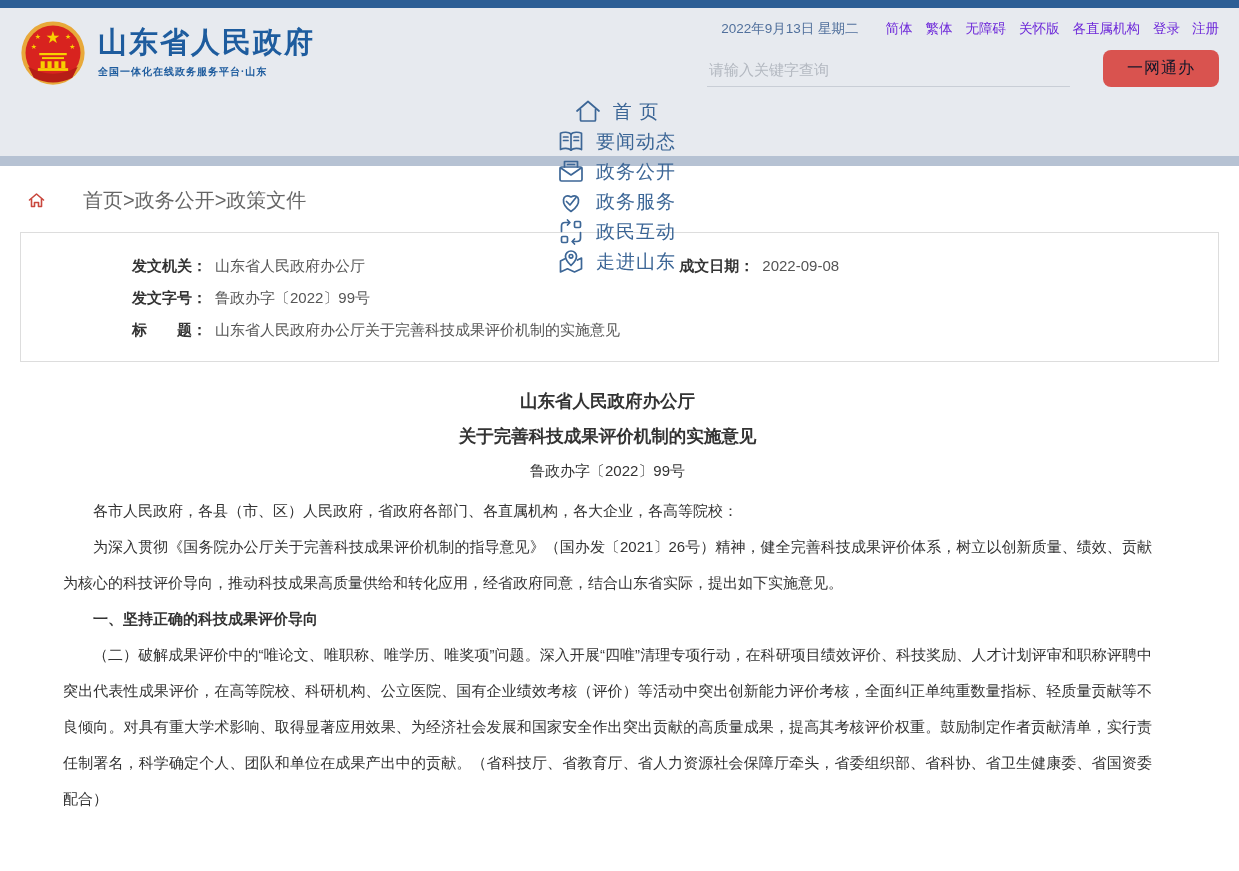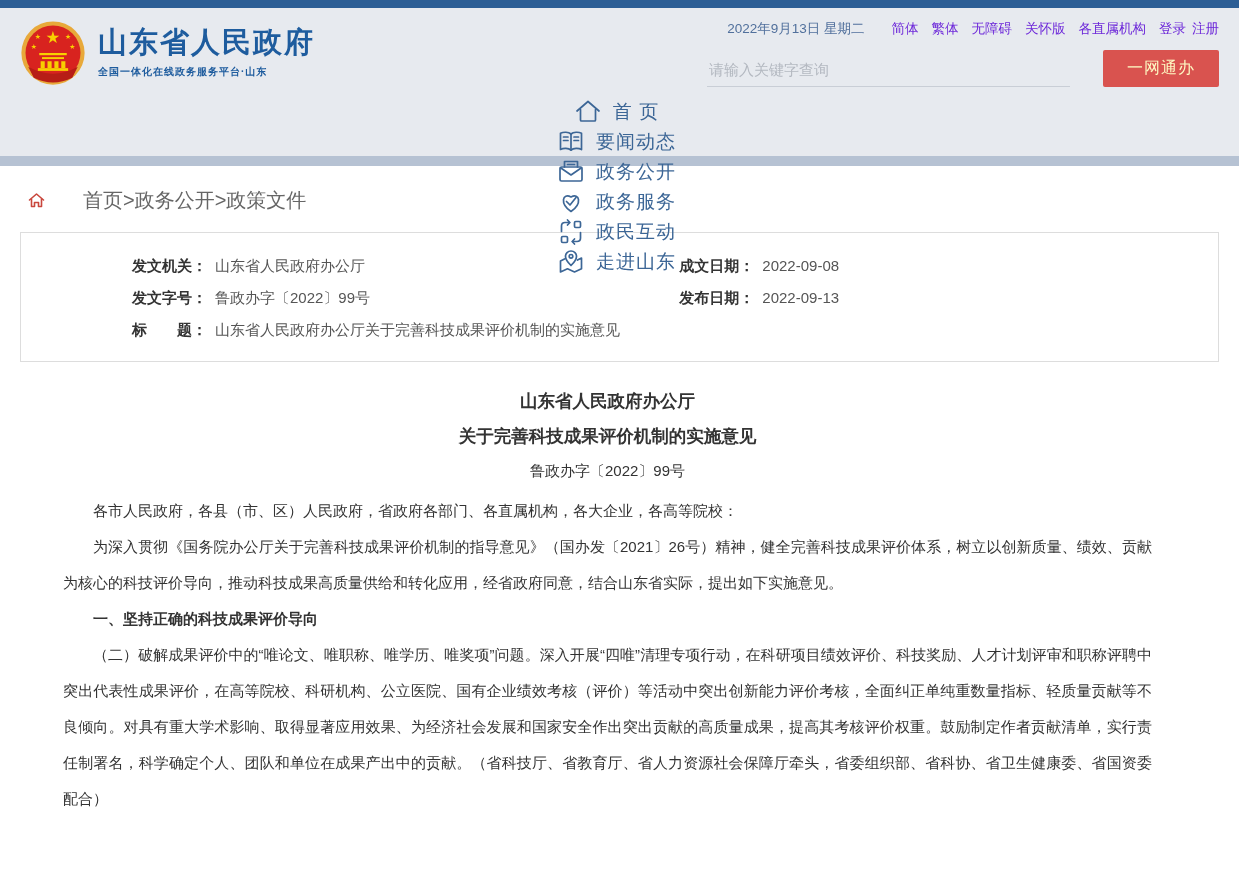--- a/index.html
+++ b/index.html
@@ -15,27 +15,27 @@
   .emblem { width:66px; height:66px; flex:0 0 66px; }
   .brand { margin-left:12px; }
   .brand-title { font-size:29px; font-weight:bold; color:#1e5c9e; letter-spacing:2px; line-height:1.15; }
   .brand-sub { font-size:10px; font-weight:bold; color:#1e5c9e; margin-top:5px; letter-spacing:1px; }
 
   .header-right { margin-left:auto; width:512px; display:flex; flex-direction:column; }
   .toplinks { display:flex; justify-content:flex-end; align-items:flex-end;
     font-size:13.5px; color:#51709c; white-space:nowrap; padding-top:2px; }
   .toplinks .dt { margin-right:14px; }
   .toplinks a { color:#6d28d9; text-decoration:none; margin-left:13px; cursor:pointer; }
-  .toplinks a.tight { margin-left:6px; }
+  .toplinks a.tight { margin-left:12px; }
   .searchrow { display:flex; align-items:flex-end; margin-top:12px; }
   .search-input { flex:1; border:none; outline:none; background:transparent;
     border-bottom:1px solid #c9ced6; font-size:15px; color:#333; padding:6px 2px 8px 2px; }
   .search-input::placeholder { color:#b3b8c0; }
-  .portal-btn { margin-left:33px; background:#d9534f; color:#fef9c3; border:none;
-    font-size:16px; padding:8px 24px; border-radius:2px; cursor:pointer; letter-spacing:1px; }
+  .portal-btn { margin-left:33px; background:#d9534f; color:#0f172a; border:none;
+    font-size:16px; padding:8px 24px; border-radius:8px; cursor:pointer; letter-spacing:1px; }
 
   
   .nav { height:59px; background:#e7eaef; display:flex; align-items:center;
     justify-content:space-between; padding:0 105px 0 98px;flex-direction:column; }
   .nav-item { display:flex; align-items:center; cursor:pointer; color:#3c6696;
     font-size:19px; letter-spacing:1px; }
   .nav-item .ico { width:30px; height:30px; margin-right:10px; display:inline-flex; }
   .nav-item svg { width:30px; height:30px; stroke:#3c6696; fill:none;
     stroke-width:1.7; stroke-linecap:round; stroke-linejoin:round; }
   .band { height:10px; background:#b6c2d3; }
@@ -200,24 +200,20 @@
     <div class="info-cell-r">
       <span class="ilabel">成文日期：</span>
       <span class="ivalue">2022-09-08</span>
     </div>
   </div>
   <div class="info-row">
     <div class="info-cell-l">
       <span class="ilabel">发文字号：</span>
       <span class="ivalue">鲁政办字〔2022〕99号</span>
     </div>
-    <div class="info-cell-r">
-      <span class="ilabel">发布日期：</span>
-      <span class="ivalue">2022-09-13</span>
-    </div>
   </div>
   <div class="info-row">
     <div class="info-cell-l" style="flex:1">
       <span class="ilabel">标　　题：</span>
       <span class="ivalue">山东省人民政府办公厅关于完善科技成果评价机制的实施意见</span>
     </div>
   </div>
 </div>
 
 <div class="article">

